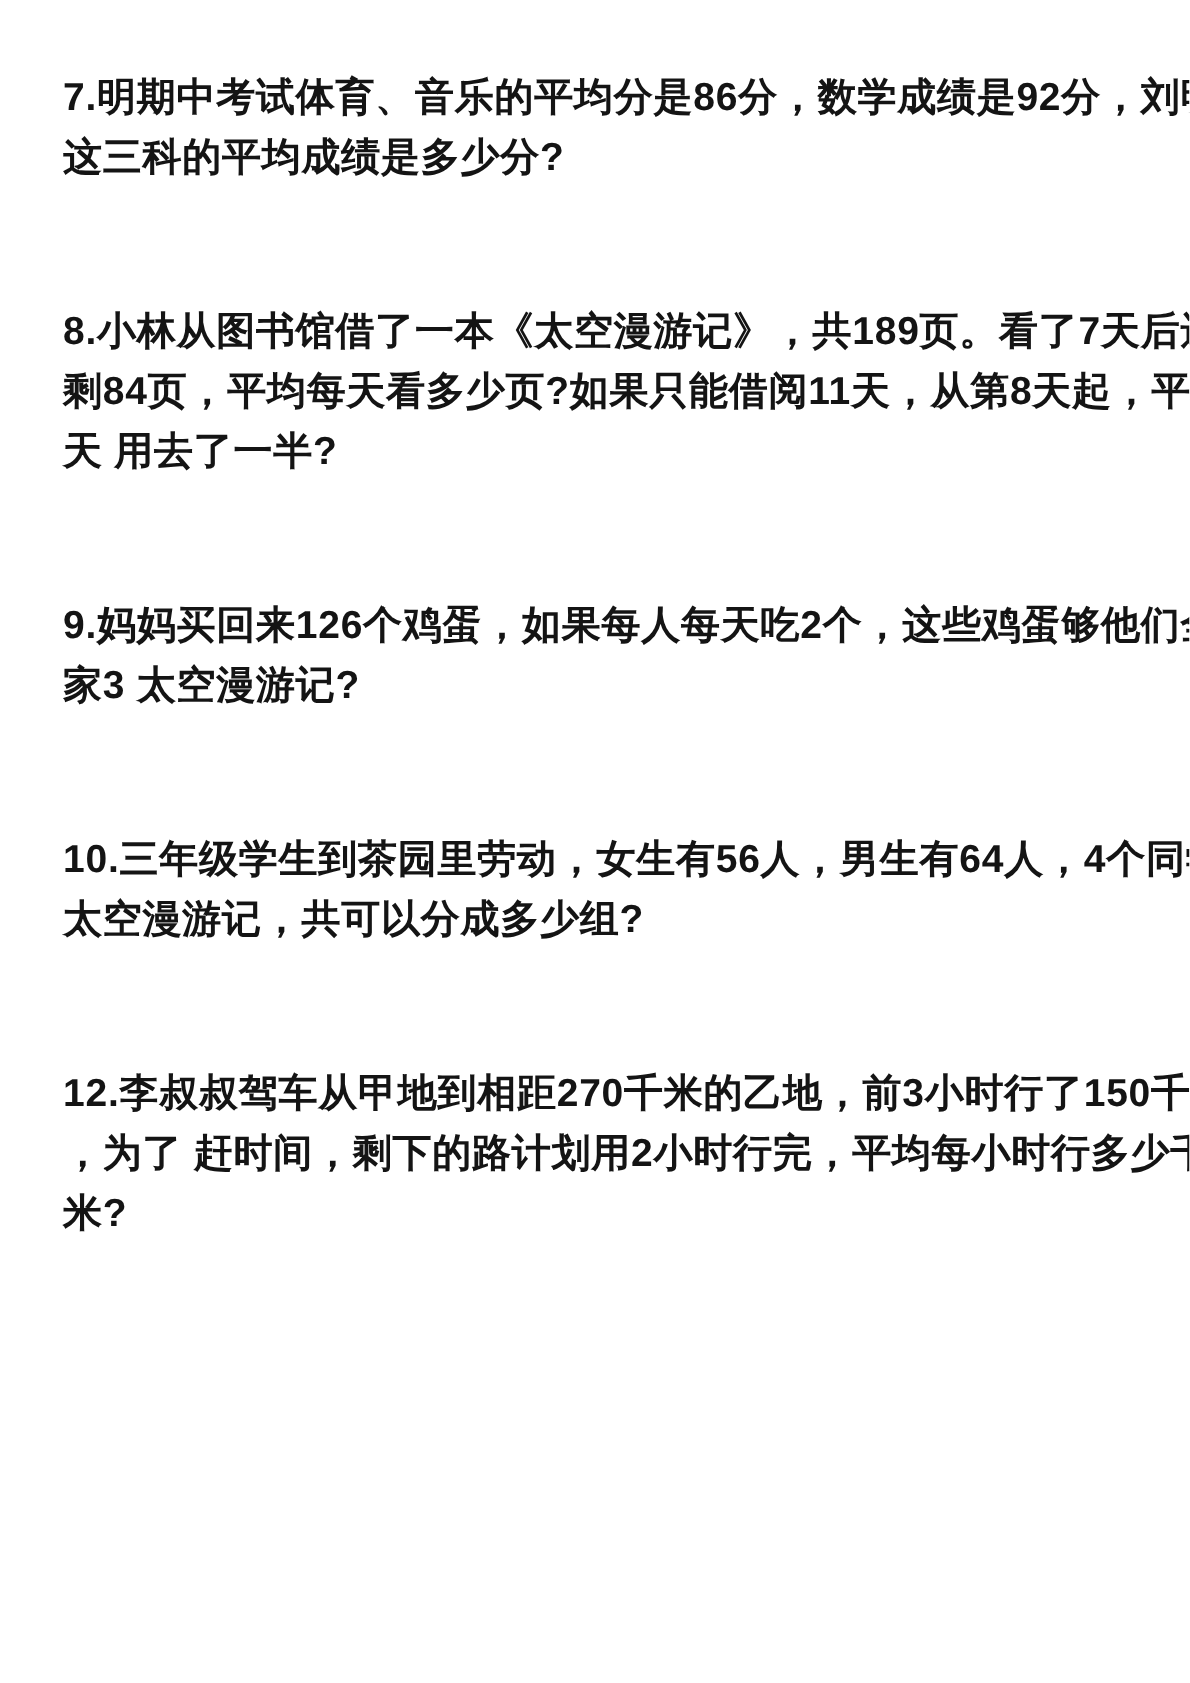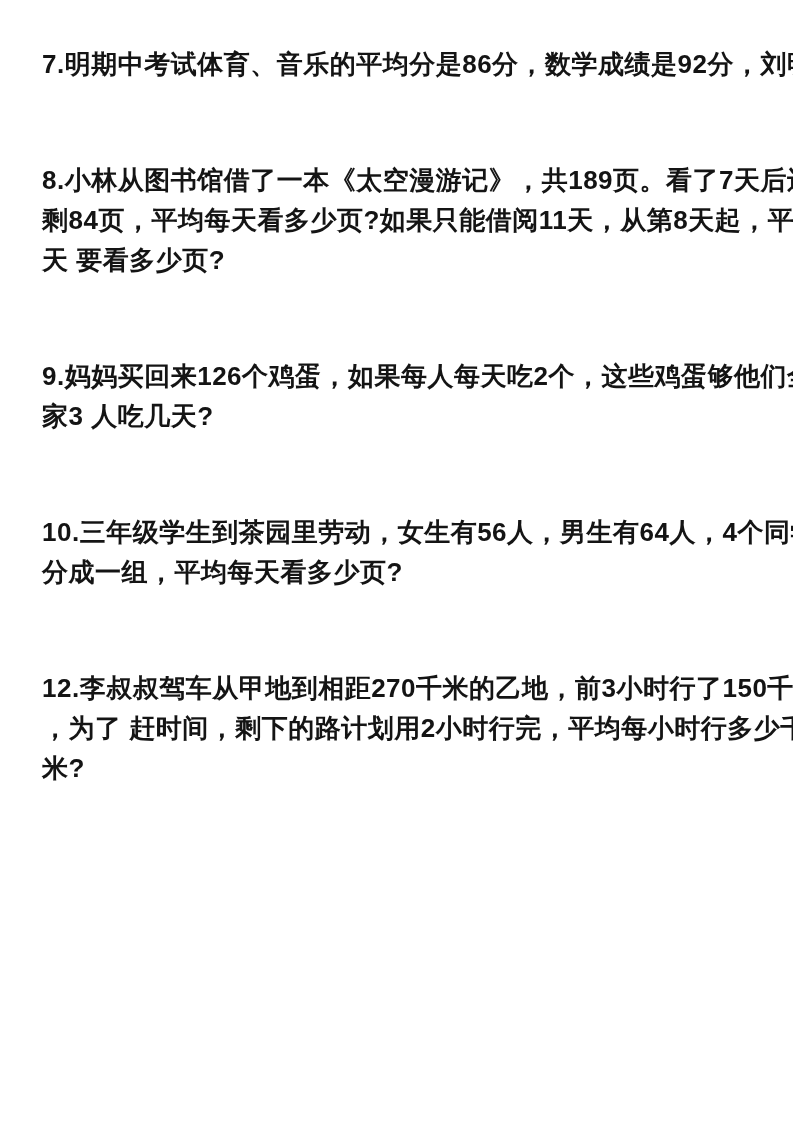--- a/index.html
+++ b/index.html
@@ -31,36 +31,37 @@
     white-space: nowrap;
   }
 </style>
 </head>
 <body>
 
 <div class="page">
 
   <section class="question">
     <p class="qline">7.明期中考试体育、音乐的平均分是86分，数学成绩是92分，刘明</p>
+    <p class="qline">这三科的平均成绩是多少分?</p>
   </section>
 
   <section class="question">
     <p class="qline">8.小林从图书馆借了一本《太空漫游记》，共189页。看了7天后还</p>
     <p class="qline">剩84页，平均每天看多少页?如果只能借阅11天，从第8天起，平均</p>
-    <p class="qline">天 要看多少页?</p>
+    <p class="qline">天 用去了一半?</p>
   </section>
 
   <section class="question">
     <p class="qline">9.妈妈买回来126个鸡蛋，如果每人每天吃2个，这些鸡蛋够他们全</p>
-    <p class="qline">家3 人吃几天?</p>
+    <p class="qline">家3 太空漫游记?</p>
   </section>
 
   <section class="question">
     <p class="qline">10.三年级学生到茶园里劳动，女生有56人，男生有64人，4个同学</p>
-    <p class="qline">分成一组，平均每天看多少页?</p>
+    <p class="qline">太空漫游记，共可以分成多少组?</p>
   </section>
 
 
   <section class="question">
     <p class="qline">12.李叔叔驾车从甲地到相距270千米的乙地，前3小时行了150千米</p>
     <p class="qline">，为了 赶时间，剩下的路计划用2小时行完，平均每小时行多少千</p>
     <p class="qline">米?</p>
   </section>
 
 </div>

